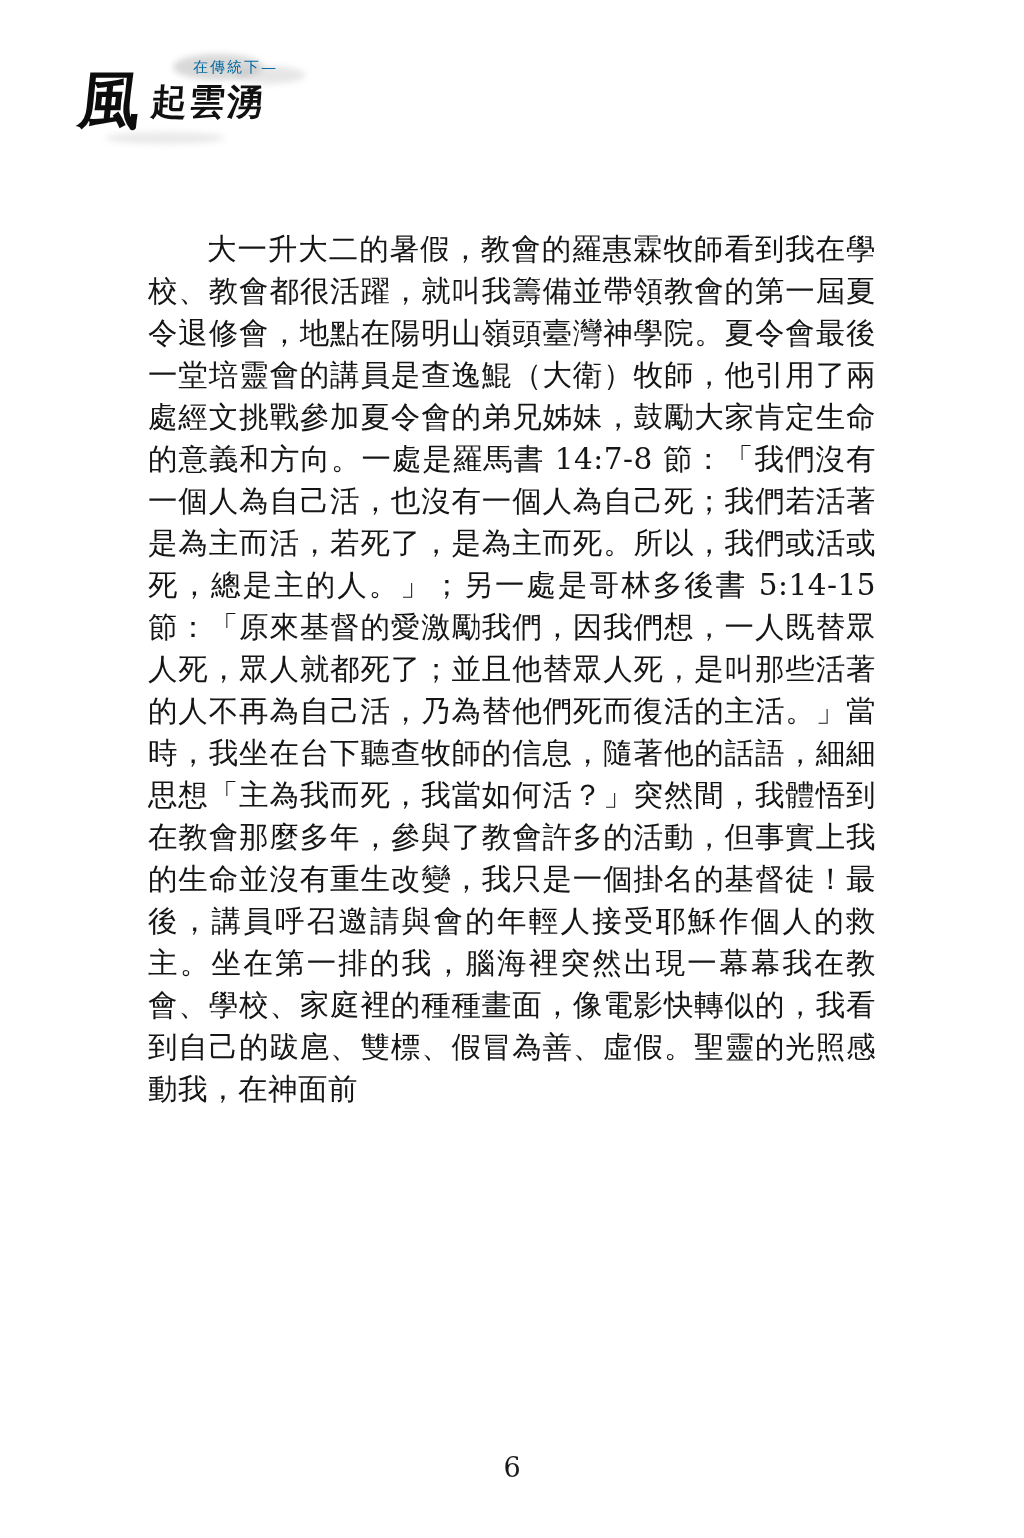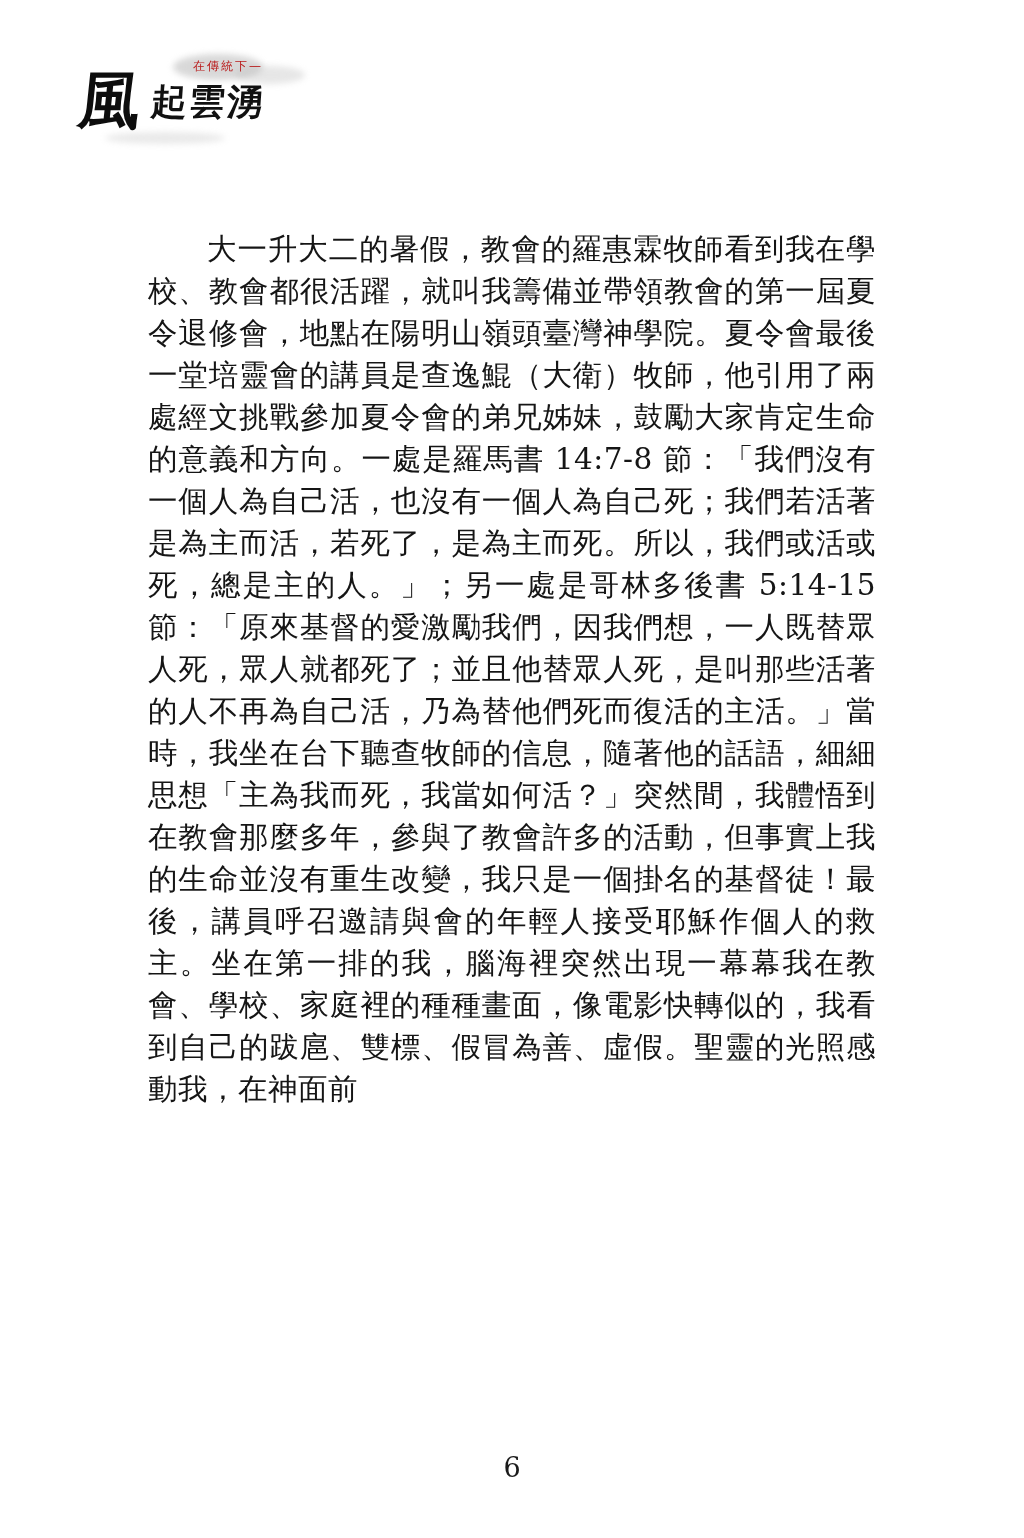--- a/index.html
+++ b/index.html
@@ -29,23 +29,23 @@
     position: absolute;
     left: 0;
     top: 0;
     width: 260px;
     height: 100px;
   }
   .masthead-small {
     position: absolute;
     left: 118px;
     top: 6px;
-    font-size: 12px;
+    font-size: 15px;
     letter-spacing: 2px;
-    color: #b91c1c;
+    color: #0369a1;
     font-family: "DejaVu Serif", "Liberation Serif", serif;
     white-space: nowrap;
   }
   .masthead-big {
     position: absolute;
     left: 76px;
     top: 26px;
     font-size: 36px;
     font-weight: 700;
     letter-spacing: 2px;

